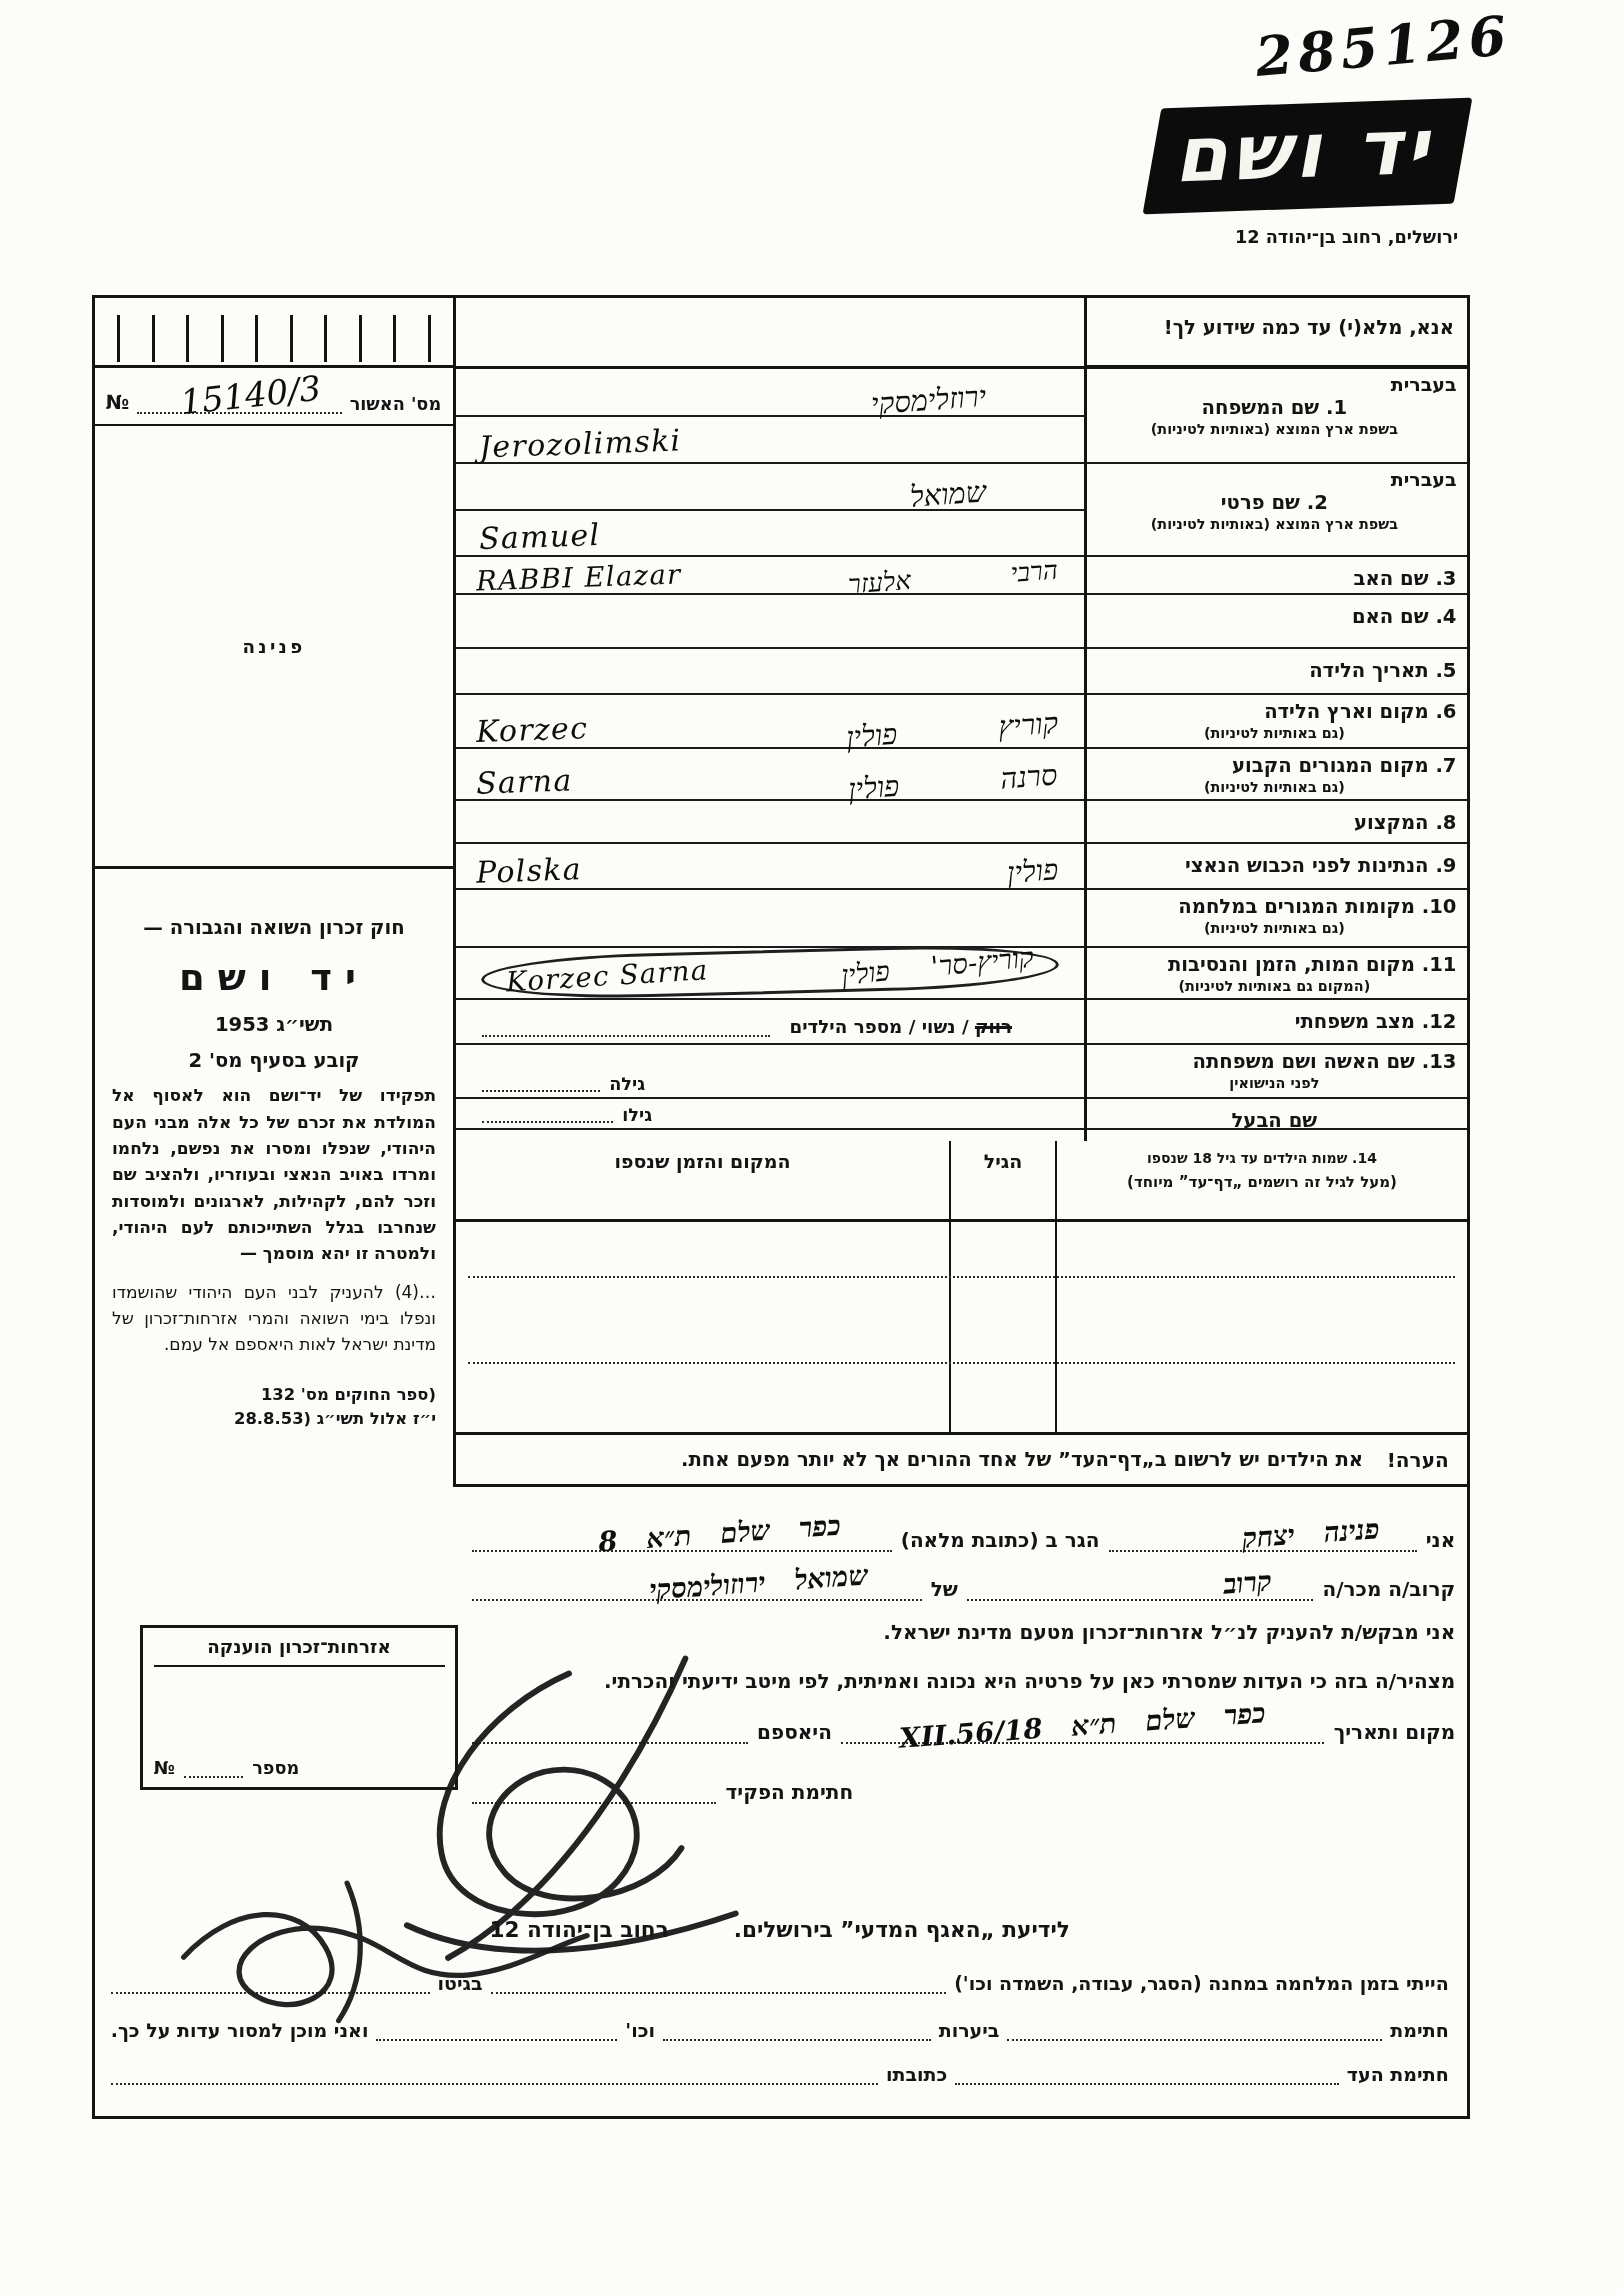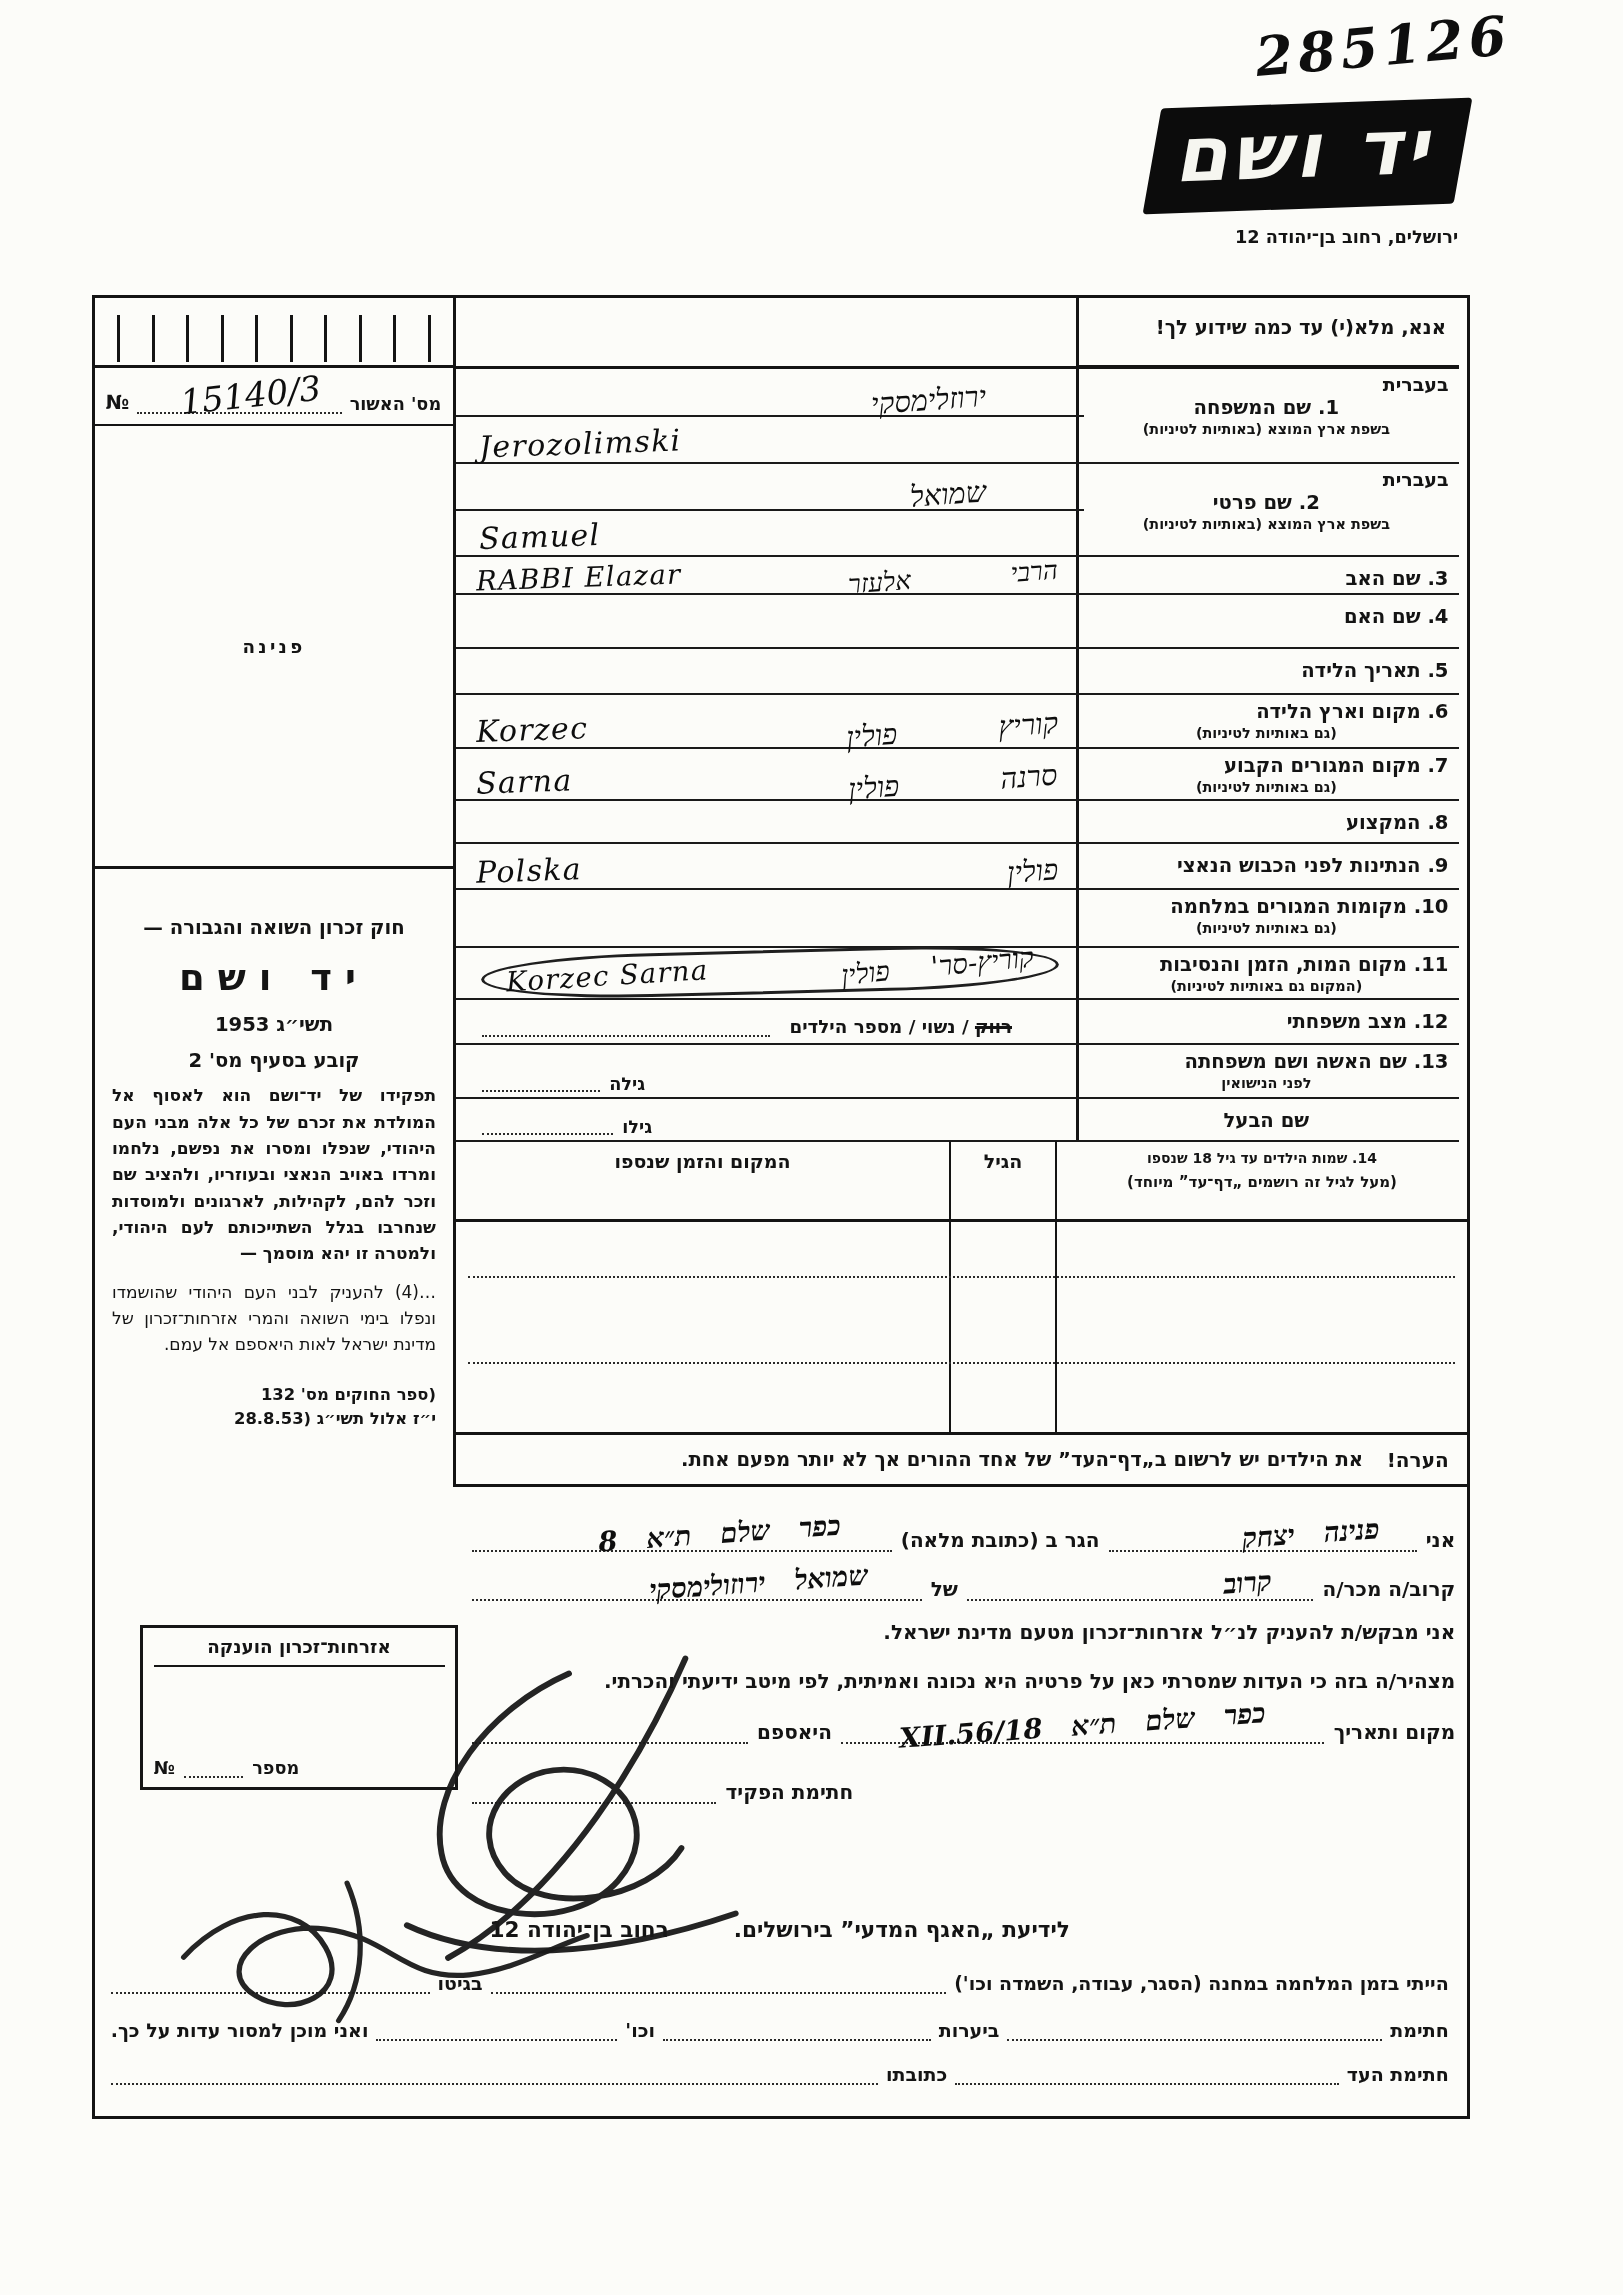--- a/index.html
+++ b/index.html
@@ -58,31 +58,31 @@
   
   .grant-box { position:absolute; left:45px; top:1327px; width:318px; height:165px;
                border:3.3px solid #161616; padding:7.9px 10.5px 9.2px; display:flex; flex-direction:column; }
   .g-title { text-align:center; font-size:18.3px; font-weight:800; padding-bottom:7.9px; border-bottom:2px solid #161616; }
   .g-space { flex:1; }
   .g-num { display:flex; justify-content:flex-end; align-items:flex-end; gap:9.2px; font-size:17.7px; font-weight:700; }
   .g-dots { width:59px; border-bottom:2.6px dotted #2a2a2a; height:19.6px; }
 
   
   .main-upper { position:absolute; left:361px; top:0; right:0; height:1189px; }
-  .labels-col { position:absolute; right:8px; top:0; width:383px; height:843px; border-left:3.3px solid #141414; }
+  .labels-col { position:absolute; right:0; top:0; width:383px; height:843px; border-left:3.3px solid #141414; }
   .prompt { height:71px; border-bottom:4.6px solid #141414; font-size:19.6px; font-weight:800;
             padding:18.3px 13px 0 0; white-space:nowrap; }
   .lrow { border-bottom:2px solid #1a1a1a; padding:3.9px 10.5px 1.3px 5.2px; overflow:hidden; }
   .lrow .pre { display:block; text-align:right; font-size:19px; font-weight:700; }
   .lrow .tl { text-align:right; font-size:19.6px; font-weight:700; margin-top:1.3px; white-space:nowrap; }
   .lrow.ctr .tl { text-align:center; }
   .lrow .sub { text-align:center; font-size:14.4px; font-weight:700; margin-top:2px; white-space:nowrap; }
   .r1{height:95px}.r2{height:93px}.r3{height:38px}.r4{height:54px}.r5{height:46px}
   .r6{height:54px}.r7{height:52px}.r8{height:43px}.r9{height:46px}.r10{height:58px}
-  .r11{height:52px}.r12{height:45px}.r13{height:54px}.rH{height:43px}
+  .r11{height:52px}.r12{height:45px}.r13{height:54px}.rH{height:31px}
   .r3 .tl,.r4 .tl,.r5 .tl,.r8 .tl,.r9 .tl,.r12 .tl { padding-top:5.2px; }
   .rH .tl { text-align:center; padding-top:5.2px; }
 
   .fill-col { position:absolute; left:0; top:0; right:383px; height:843px; }
   .fill-top { height:71px; border-bottom:3.3px solid #141414; }
   .frow { border-bottom:2px solid #1a1a1a; position:relative; display:flex; align-items:flex-end; overflow:visible; }
   .frow.split { flex-direction:column; align-items:stretch; display:flex; }
   .fhalf { flex:1; border-bottom:2px solid #1a1a1a; position:relative; }
   .fhalf2 { flex:1; position:relative; }
   .fhalf .h-heb { position:absolute; bottom:-2.6px; right:98px; }

